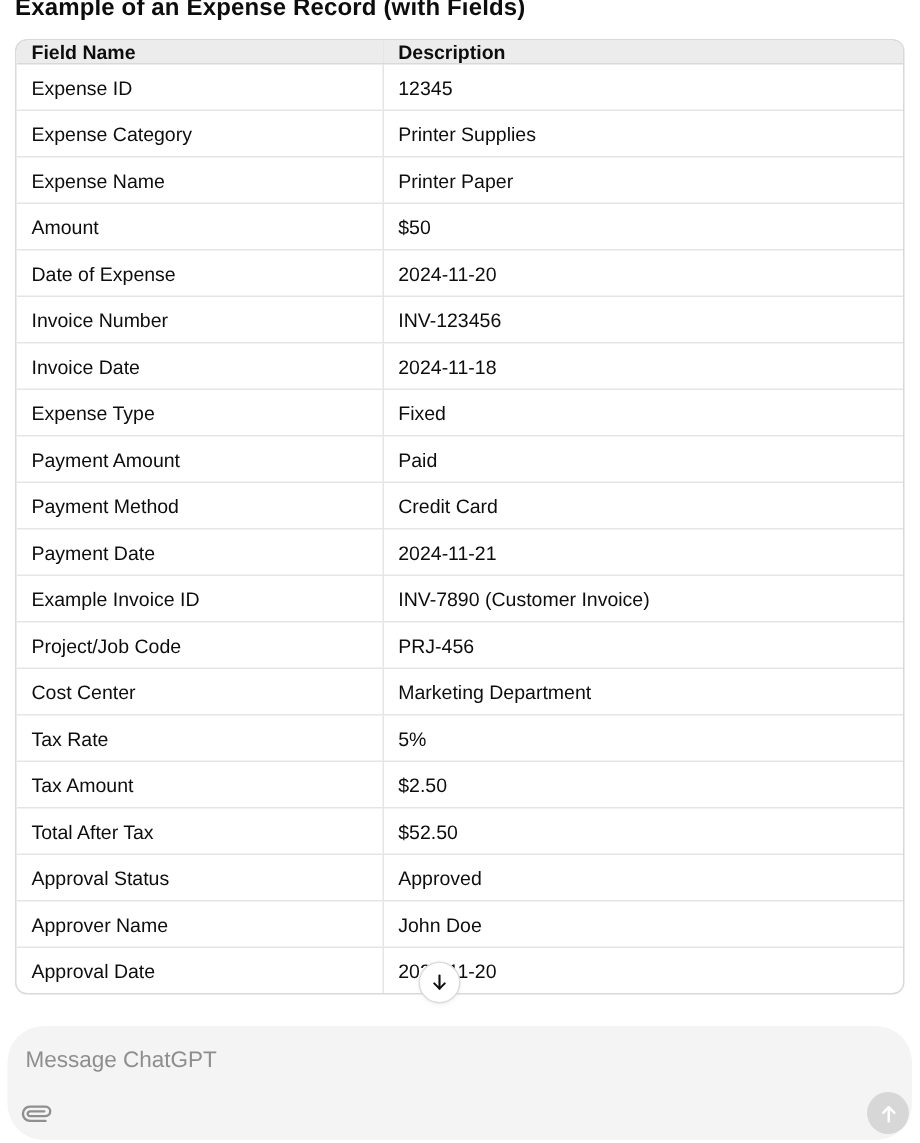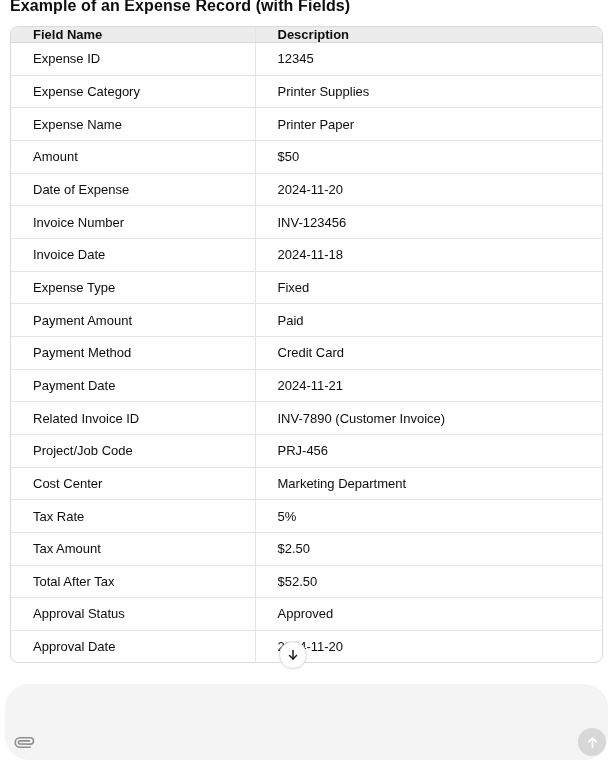--- a/index.html
+++ b/index.html
@@ -31,21 +31,21 @@
   table.expense-table {
     width: 100%; height: 100%;
     border-collapse: collapse;
     table-layout: fixed;
     font-size: 13px;
   }
   table.expense-table col.c1 { width: 244px; }
   table.expense-table th, table.expense-table td {
     text-align: left;
     vertical-align: middle;
-    padding: 0 22px;
+    padding: 0 10px;
     border-bottom: 1px solid #e5e5e5;
     white-space: nowrap;
     overflow: hidden;
   }
   table.expense-table th:first-child, table.expense-table td:first-child {
     border-right: 1px solid #e5e5e5;
   }
   table.expense-table thead th {
     background: #ececec;
     font-weight: 600;
@@ -161,21 +161,21 @@
         </tr>
         <tr>
           <td>Payment Method</td>
           <td>Credit Card</td>
         </tr>
         <tr>
           <td>Payment Date</td>
           <td>2024-11-21</td>
         </tr>
         <tr>
-          <td>Related Invoice ID</td>
+          <td>Example Invoice ID</td>
           <td>INV-7890 (Customer Invoice)</td>
         </tr>
         <tr>
           <td>Project/Job Code</td>
           <td>PRJ-456</td>
         </tr>
         <tr>
           <td>Cost Center</td>
           <td>Marketing Department</td>
         </tr>
@@ -187,39 +187,44 @@
           <td>Tax Amount</td>
           <td>$2.50</td>
         </tr>
         <tr>
           <td>Total After Tax</td>
           <td>$52.50</td>
         </tr>
         <tr>
           <td>Approval Status</td>
           <td>Approved</td>
+        </tr>
+        <tr>
+          <td>Approver Name</td>
+          <td>John Doe</td>
         </tr>
         <tr>
           <td>Approval Date</td>
           <td>2024-11-20</td>
         </tr>
       </tbody>
   </table>
 </div>
 
 <button class="scroll-down-btn">
   <span style="display:flex">
     <svg width="14" height="14" viewBox="0 0 24 24" fill="none" stroke="#0d0d0d" stroke-width="2.4" stroke-linecap="round" stroke-linejoin="round">
       <line x1="12" y1="4" x2="12" y2="19"></line>
       <polyline points="6 13 12 19 18 13"></polyline>
     </svg>
   </span>
 </button>
 
 <div class="composer">
+  <input class="composer-input" type="text" placeholder="Message ChatGPT" style="">
   <button class="attach-btn">
     <span style="display:flex">
       <svg width="19" height="19" viewBox="0 0 24 24" fill="none" stroke="#8f8f8f" stroke-width="2" stroke-linecap="round" stroke-linejoin="round" style="transform:rotate(45deg)">
         <path d="M21.44 11.05l-9.19 9.19a6 6 0 0 1-8.49-8.49l9.19-9.19a4 4 0 0 1 5.66 5.66l-9.2 9.19a2 2 0 0 1-2.83-2.83l8.49-8.48"></path>
       </svg>
     </span>
   </button>
   <button class="send-btn">
     <span style="display:flex">
       <svg width="15" height="15" viewBox="0 0 24 24" fill="none" stroke="#ffffff" stroke-width="2.6" stroke-linecap="round" stroke-linejoin="round">

